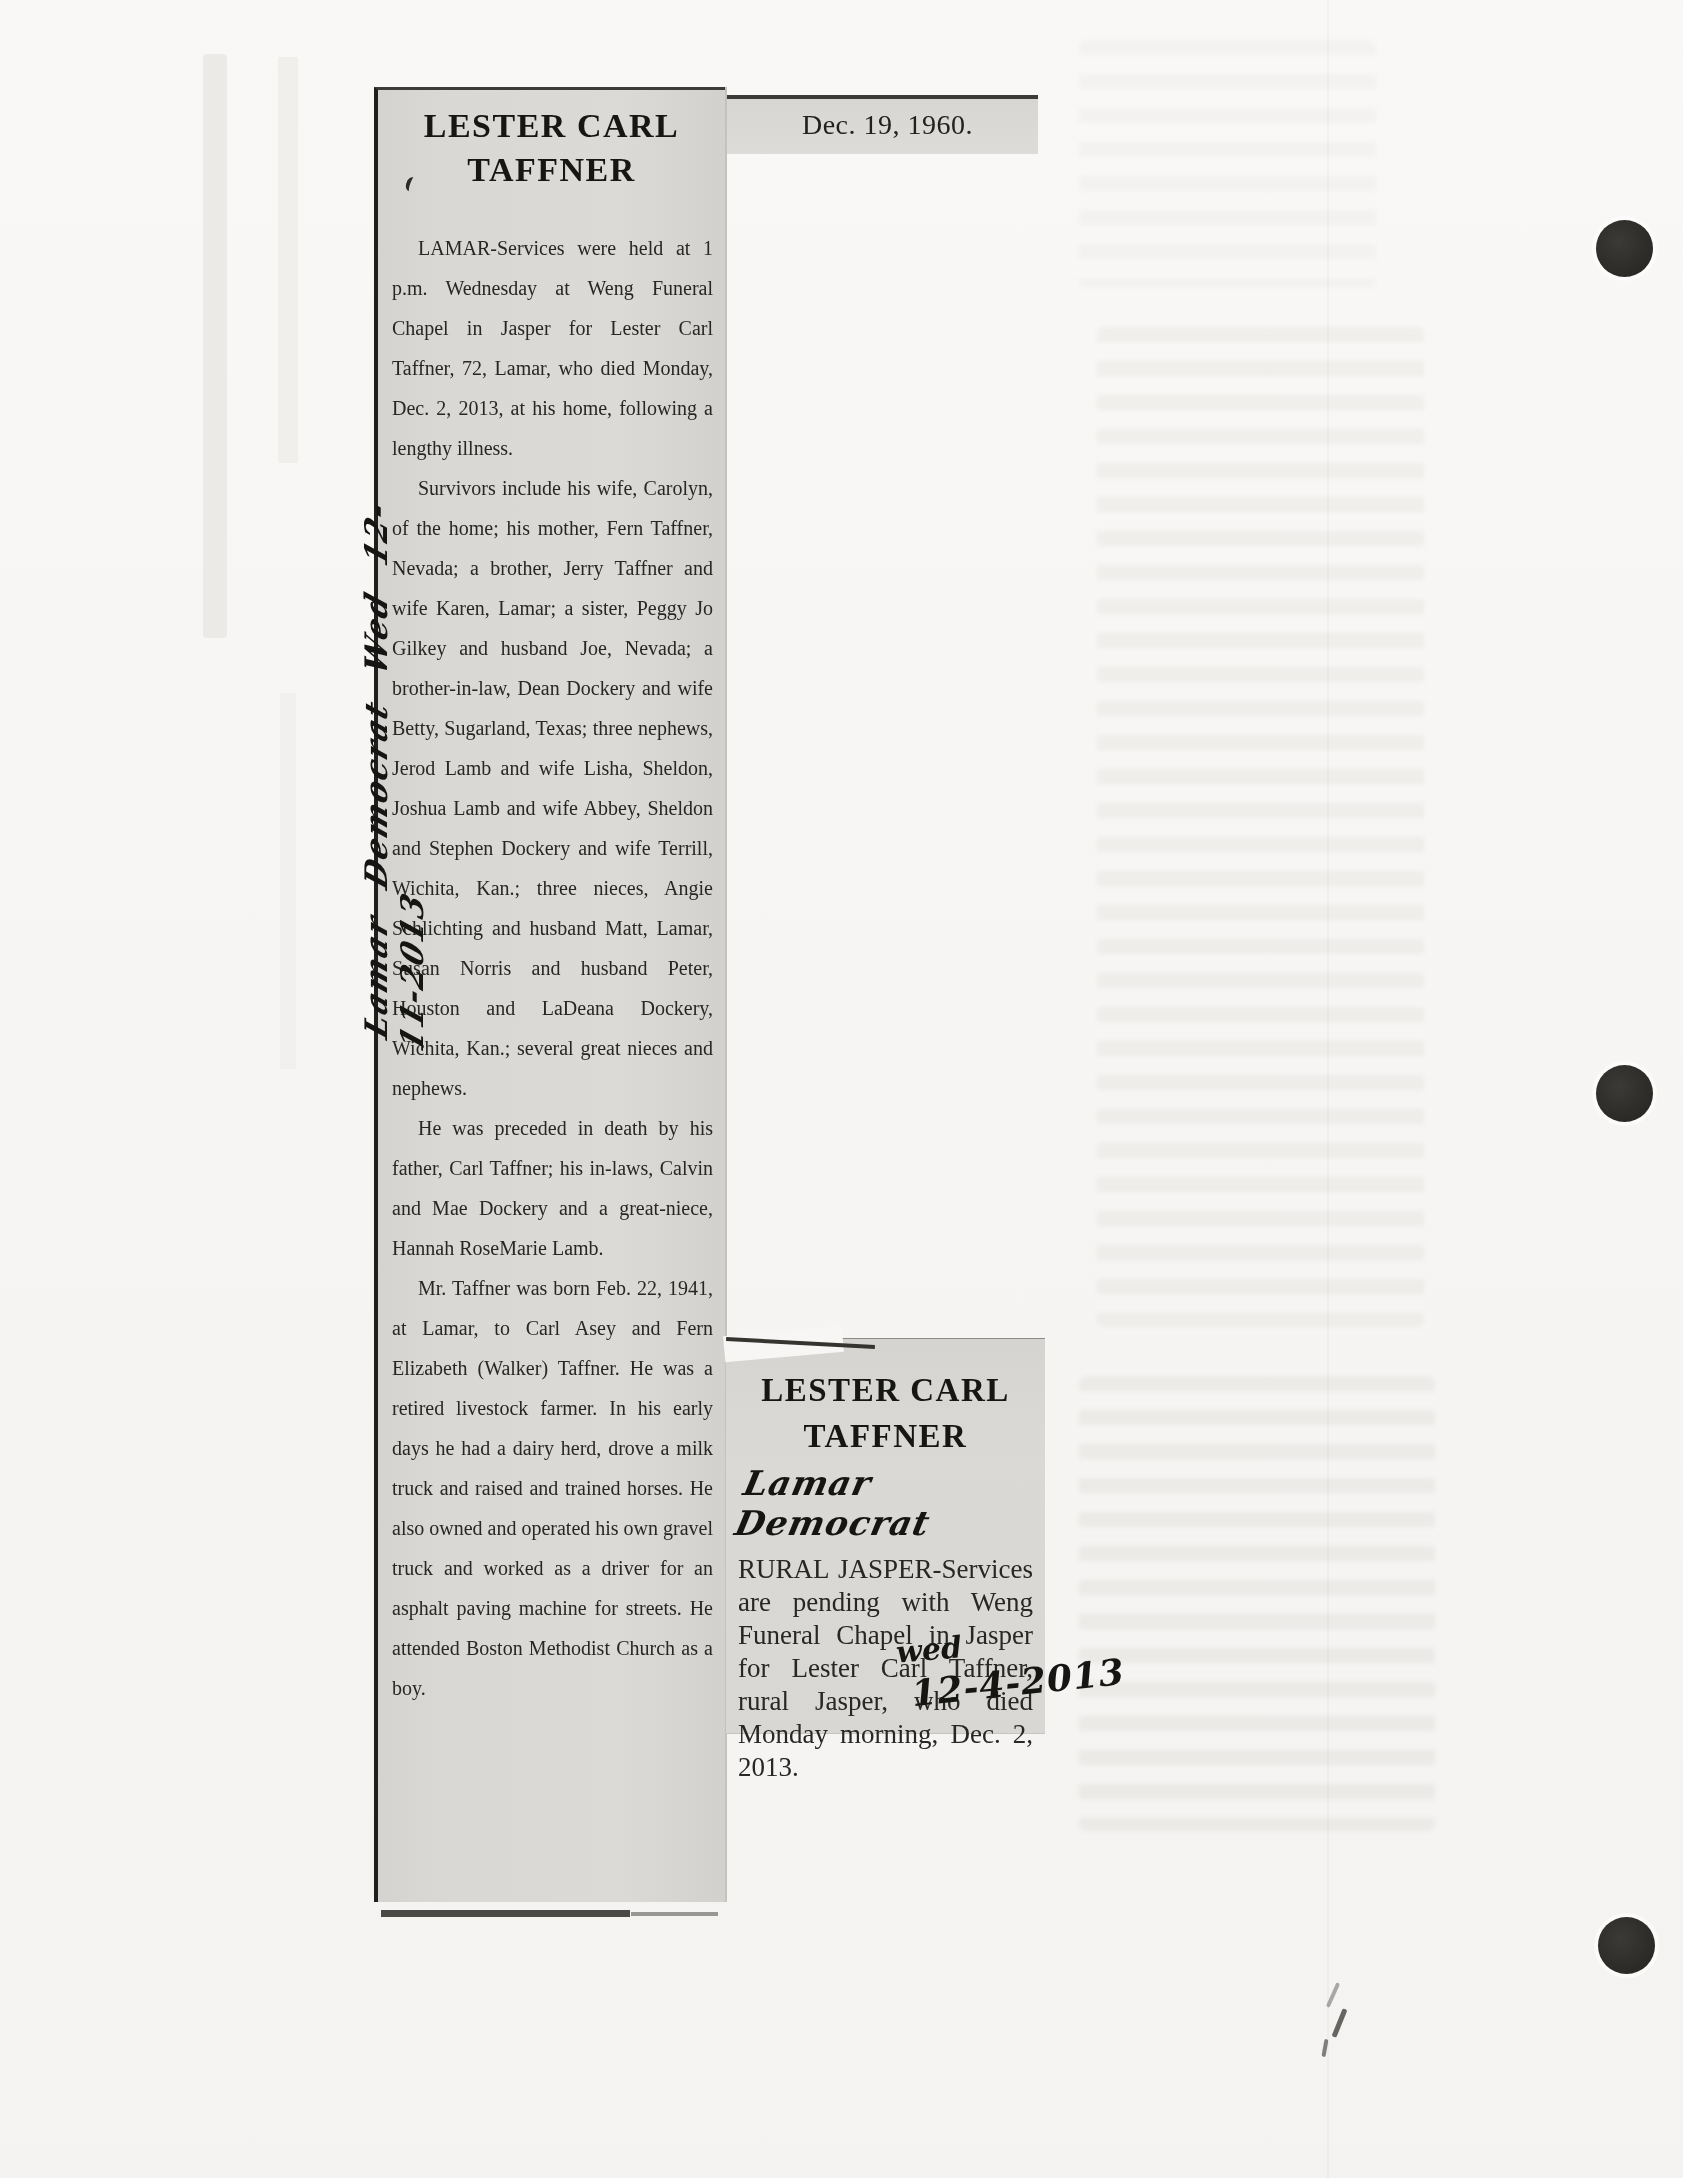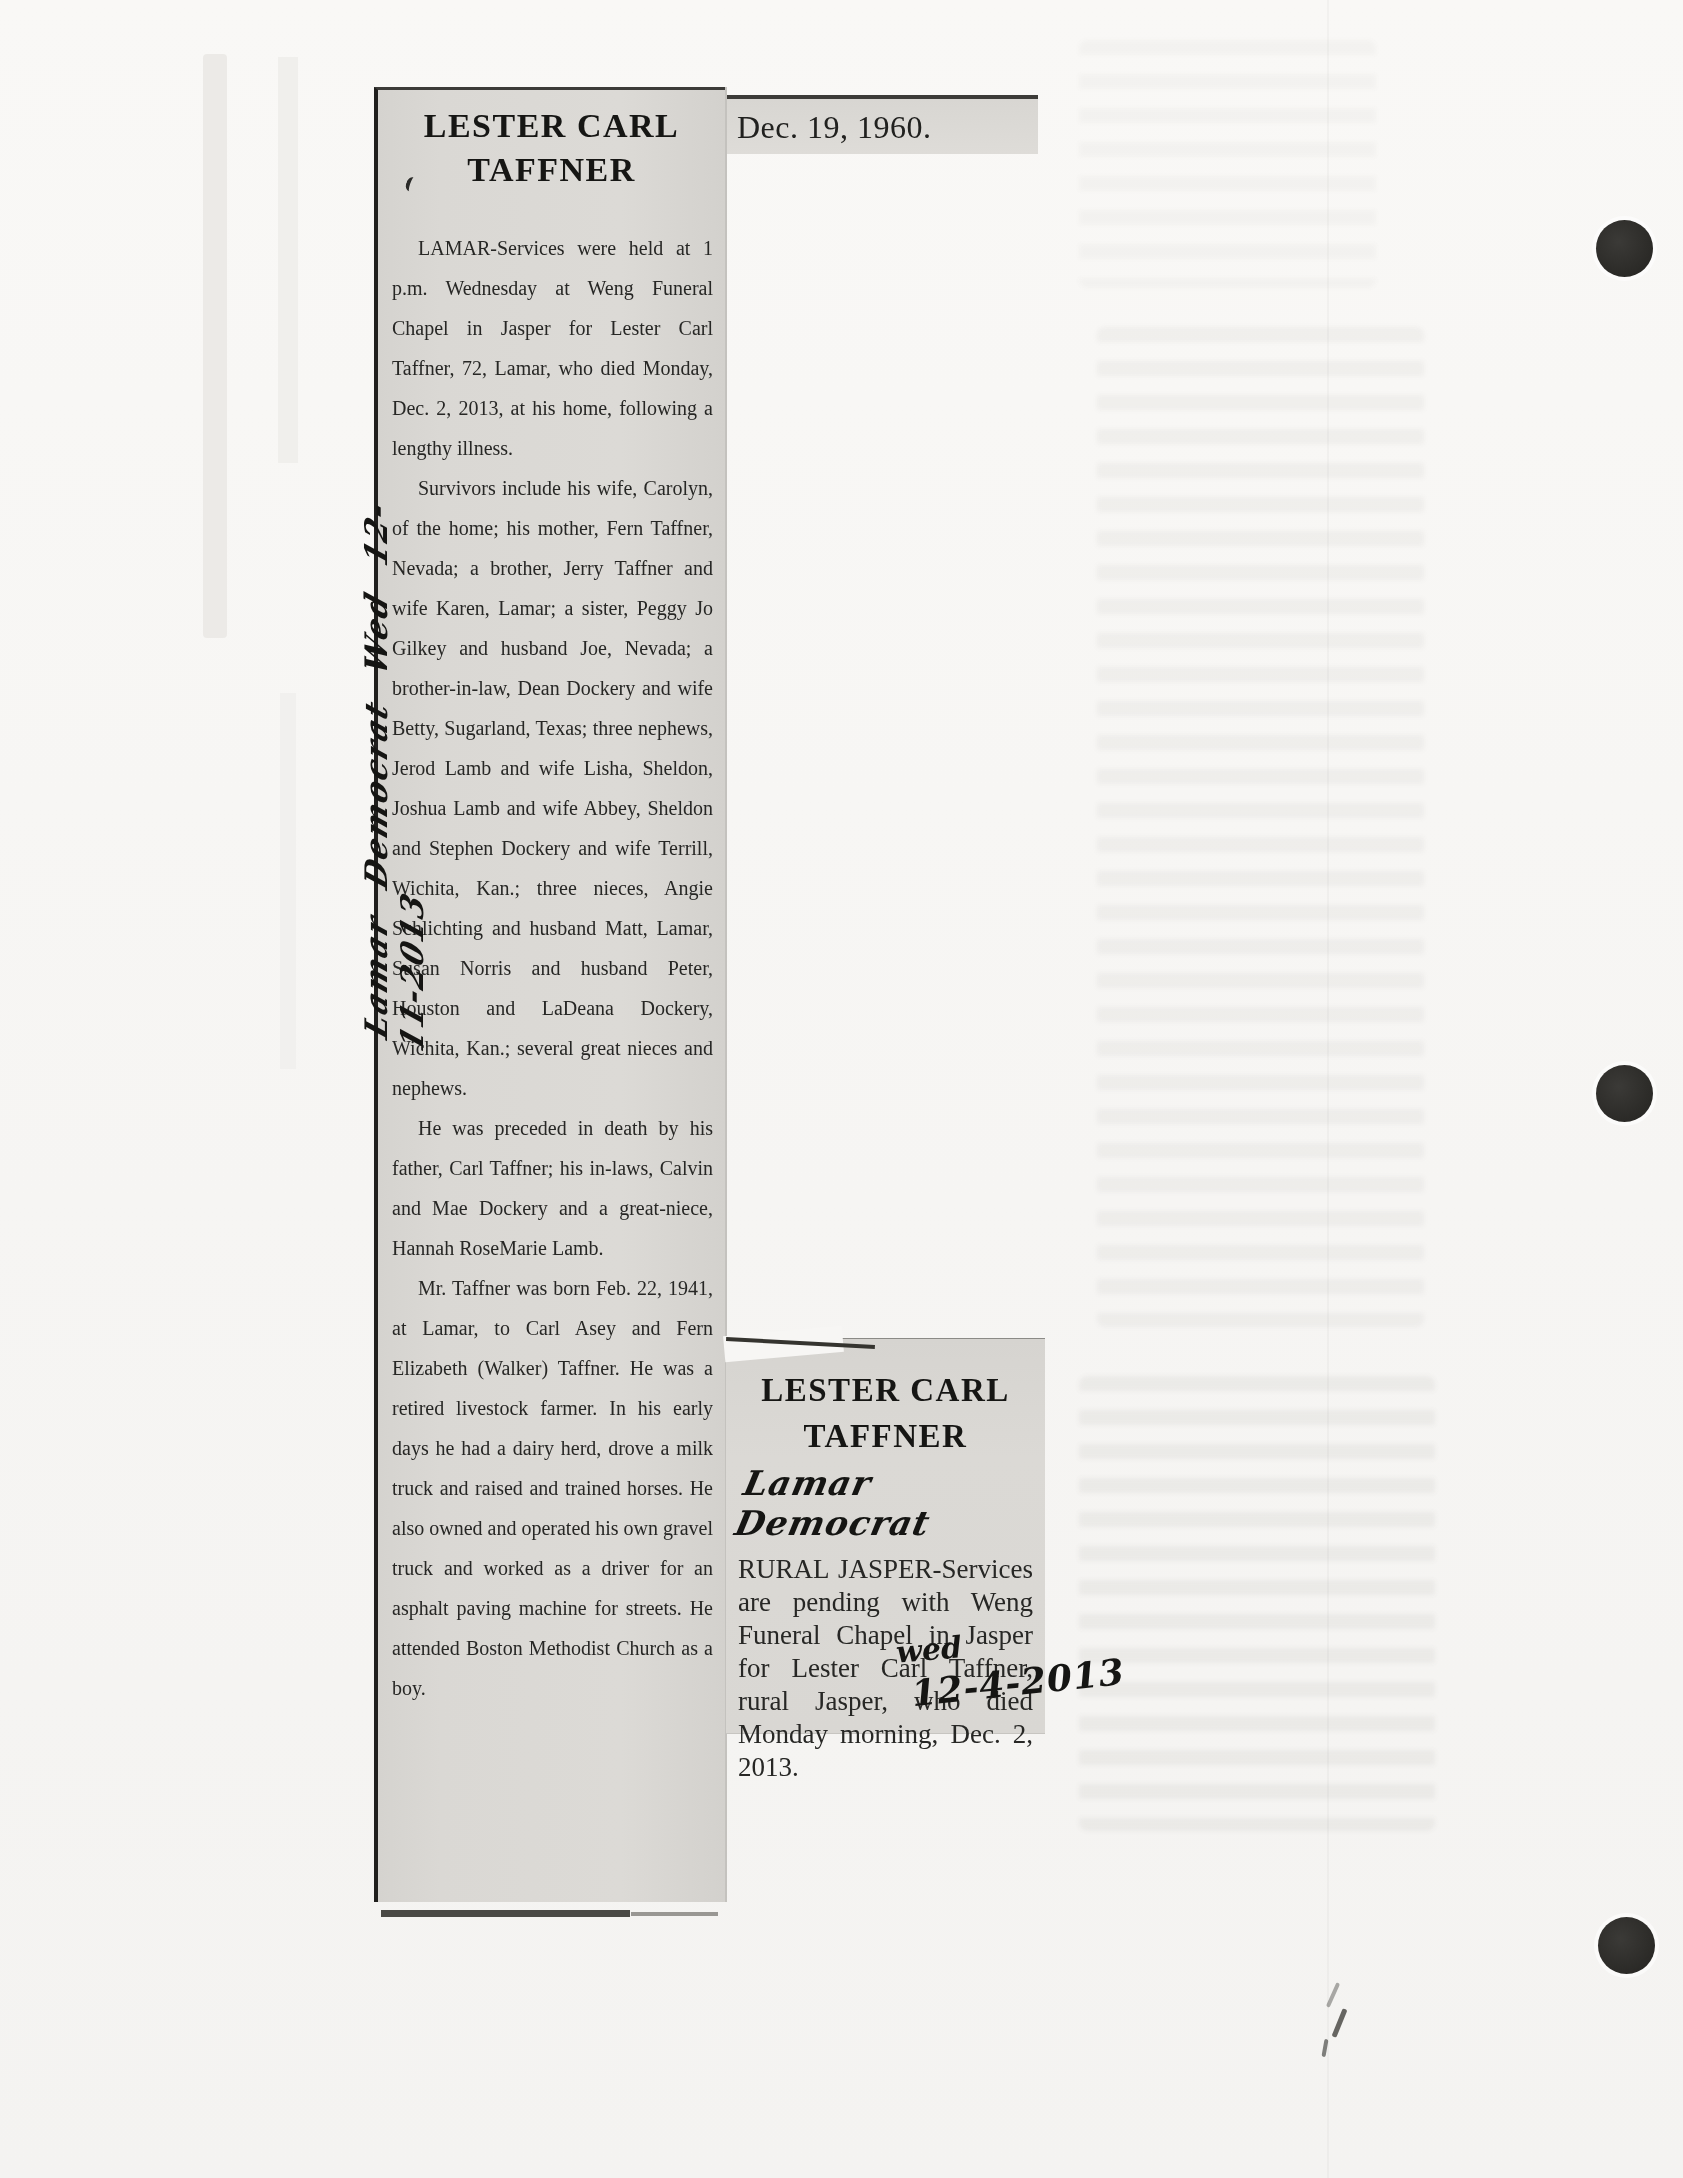--- a/index.html
+++ b/index.html
@@ -37,21 +37,21 @@
     background:linear-gradient(90deg,#d5d3cf 0%,#dad8d4 18%,#dcdad6 70%,#d3d1cd 100%);
     border-left:4px solid #201f1d;
     border-top:3px solid #3c3b38;
     box-shadow:2px 0 0 #c4c2be;
   }
   .date-strip{
     left:721px;top:95px;width:317px;height:55px;
     background:linear-gradient(180deg,#d8d6d2 0%,#dedcd8 100%);
     border-top:4px solid #3c3b38;
   }
-  .date-strip .datetext{margin:10px 0 0 16px;font-size:32px;letter-spacing:0.5px;color:#21211f;}
+  .date-strip .datetext{margin:10px 0 0 16px;font-size:28px;letter-spacing:0.5px;color:#21211f;text-align:center;}
 
   .clip1 .headline{margin-top:14px;text-align:center;font-weight:bold;color:#161614;
     font-size:34px;line-height:44px;letter-spacing:1.5px;}
   .tickmark{left:28px;top:87px;width:7px;height:15px;border-left:4px solid #2b2b29;border-radius:60% 0 0 60%;transform:rotate(18deg);}
   .clip1 .bodytext{margin:36px 12px 0 14px;text-align:justify;font-size:20px;line-height:40px;color:#272725;}
   .clip1 .bodytext p{margin:0;text-indent:26px;}
 
   .bottom-tear{left:381px;top:1910px;width:249px;height:7px;background:#4a4945;}
   .bottom-tear2{left:631px;top:1912px;width:87px;height:4px;background:#999793;}
 

